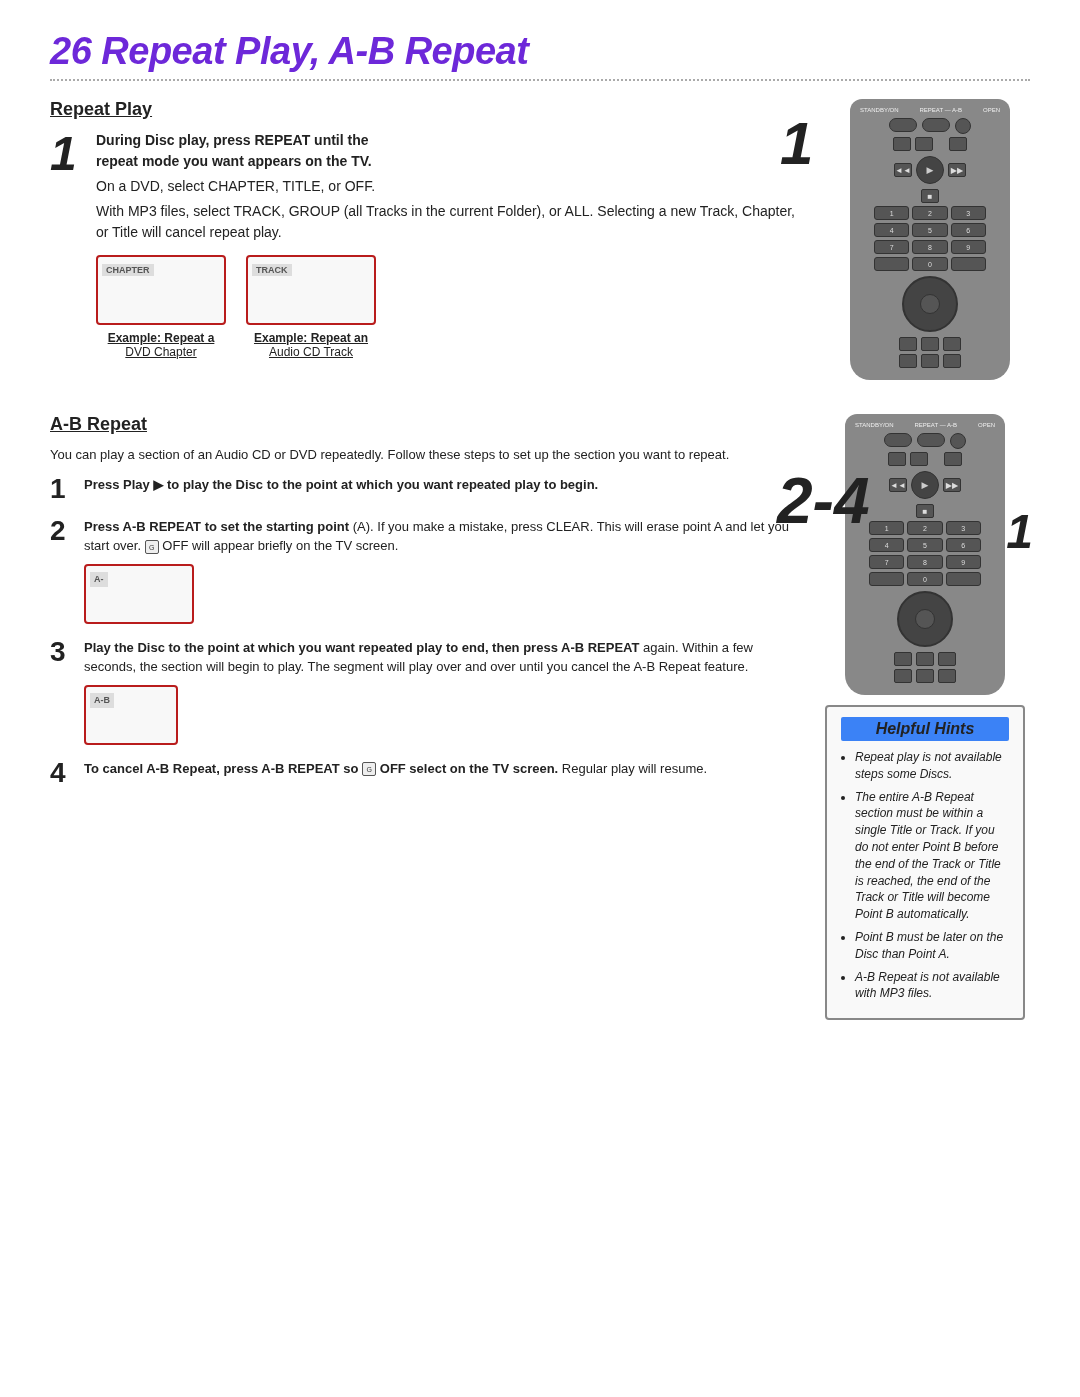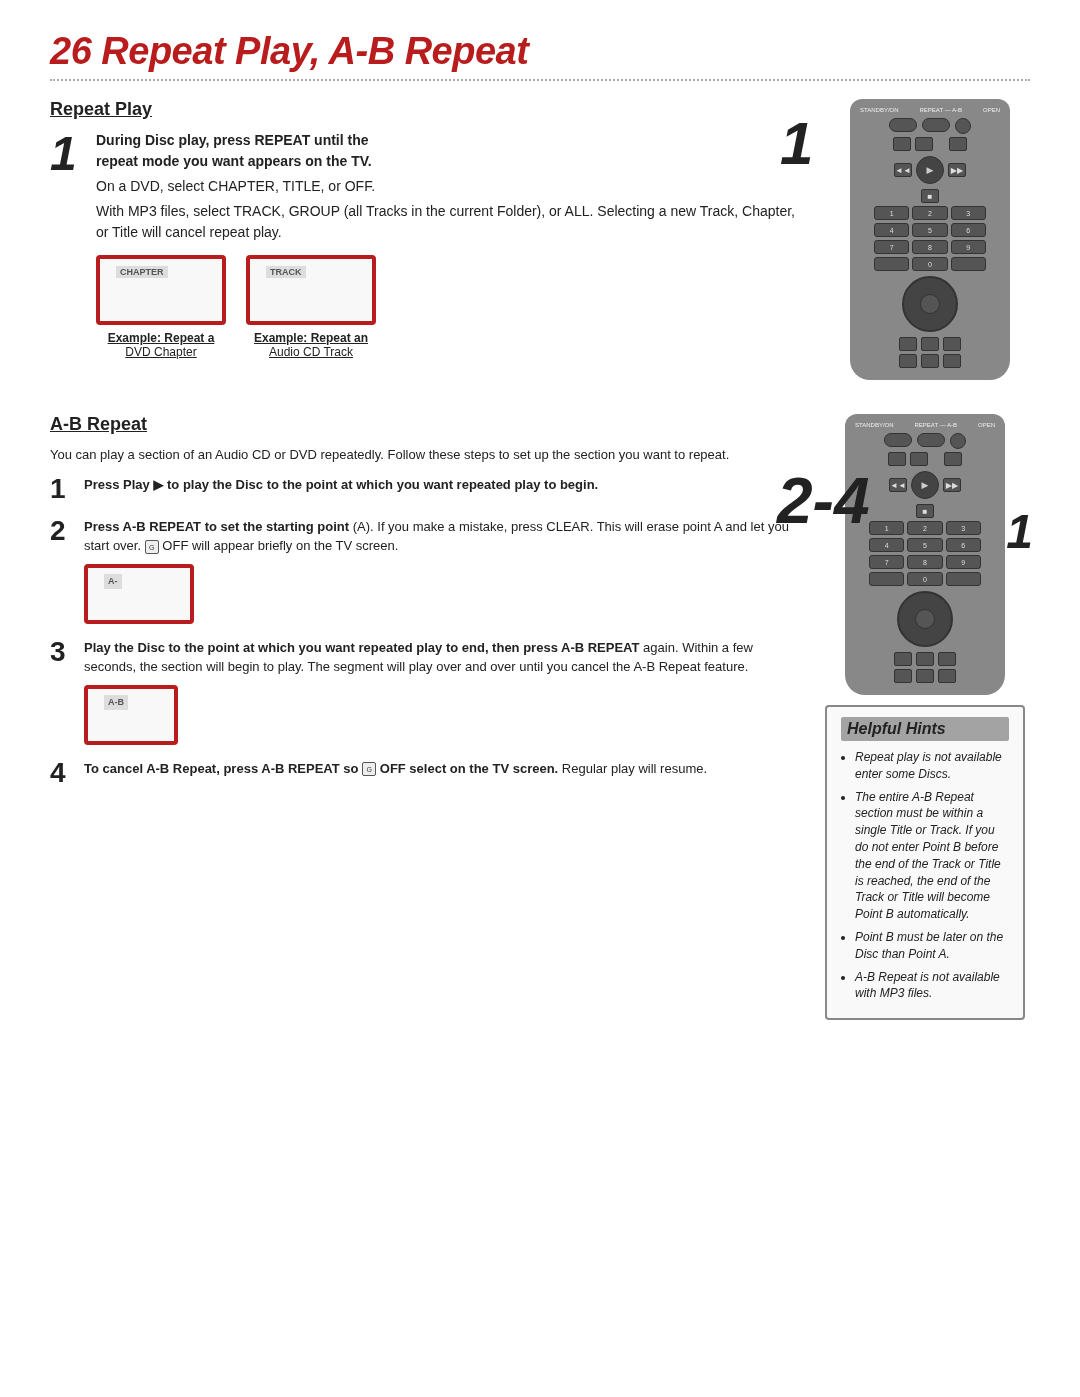--- a/index.html
+++ b/index.html
@@ -10,21 +10,21 @@
       font-family: Arial, Helvetica, sans-serif;
       color: #222;
       font-size: 14px;
       padding: 30px 50px;
     }
 
     .page-title {
       font-size: 38px;
       font-style: italic;
       font-weight: bold;
-      color: #b91c1c;
+      color: #6d28d9;
       margin-bottom: 6px;
       letter-spacing: -0.5px;
     }
 
     .dotted-line {
       border: none;
       border-top: 2px dotted #aaa;
       margin-bottom: 18px;
     }
 
@@ -83,26 +83,26 @@
 
     .screen-box-wrap {
       display: flex;
       flex-direction: column;
       align-items: center;
     }
 
     .screen-box {
       width: 130px;
       height: 70px;
-      border: 4px solid #b91c1c;
+      border: 2px solid #b91c1c;
       border-radius: 4px;
       background: #f8f8f8;
       display: flex;
       align-items: flex-start;
-      padding: 6px 16px;
+      padding: 6px 4px;
       font-size: 11px;
       color: #444;
       margin-bottom: 6px;
       position: relative;
     }
 
     .screen-box .label-tag {
       font-size: 9px;
       font-weight: bold;
       color: #555;
@@ -274,22 +274,22 @@
       border-radius: 4px;
       padding: 10px 14px;
       background: #f9f9f9;
     }
 
     .helpful-hints-title {
       font-size: 16px;
       font-weight: bold;
       font-style: italic;
       margin-bottom: 8px;
-      text-align: left;
-      background: #a3a3a3;
+      text-align: center;
+      background: #3b82f6;
       padding: 3px 6px;
       border-radius: 2px;
     }
 
     .helpful-hints ul {
       list-style: disc;
       padding-left: 14px;
     }
 
     .helpful-hints ul li {
@@ -588,20 +588,20 @@
           <div class="rbtn-sq"></div>
           <div class="rbtn-sq"></div>
           <div class="rbtn-sq"></div>
         </div>
       </div>
     </div>
 
     <div class="helpful-hints">
       <div class="helpful-hints-title">Helpful Hints</div>
       <ul>
-        <li>Repeat play is not available enter some Discs.</li>
+        <li>Repeat play is not available steps some Discs.</li>
         <li>The entire A-B Repeat section must be within a single Title or Track. If you do not enter Point B before the end of the Track or Title is reached, the end of the Track or Title will become Point B automatically.</li>
         <li>Point B must be later on the Disc than Point A.</li>
         <li>A-B Repeat is not available with MP3 files.</li>
       </ul>
     </div>
   </div>
 </div>
 
 </body></html>

